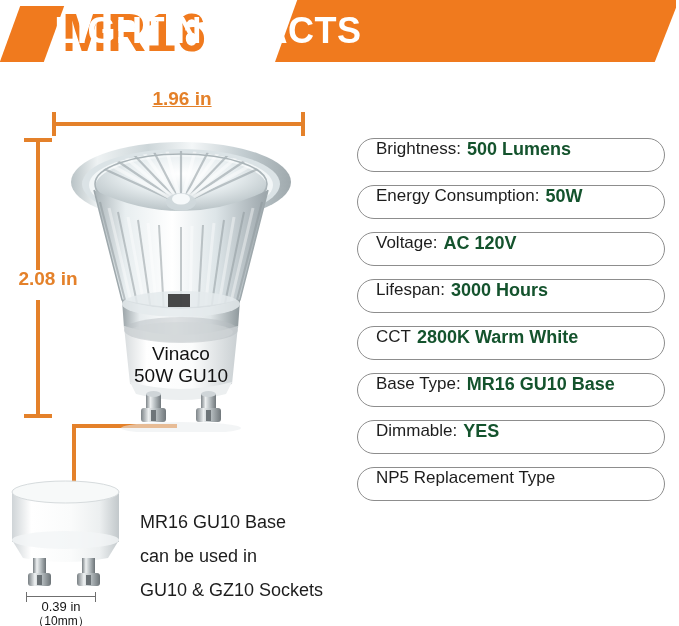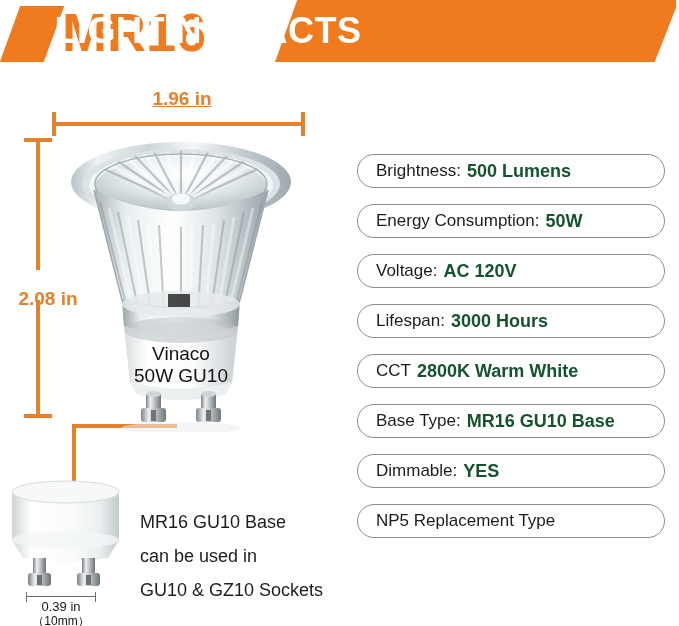--- a/index.html
+++ b/index.html
@@ -45,26 +45,25 @@
     font-size:25px;color:#2b2b2b;letter-spacing:1.2px;
   }
   .pill-list{position:absolute;left:357px;top:138px;width:310px;}
   .pill{
     position:relative;
     height:34px;width:308px;
     border:1.2px solid #8d8d8d;
     border-radius:18px;
     background:#fff;
     margin-bottom:13px;
-    display:flex;align-items:center;
+    display:flex;align-items:flex-start;
     box-sizing:border-box;
     padding-left:18px;
     white-space:nowrap;
     overflow:hidden;
-    margin-top:16px;
   }
   .pill .lbl{font-size:17px;color:#1d1d1d;}
   .pill .val{font-size:18px;color:#14532d;font-weight:bold;margin-left:6px;}
   .pill.single .lbl{font-size:17px;color:#1d1d1d;}
 
   
   .dimline{position:absolute;background:#E4812A;}
 
   
   .h-dim{left:52px;top:122px;width:253px;height:4px;}
@@ -75,21 +74,21 @@
     font-size:19px;font-weight:bold;color:#E4812A;text-decoration:underline;
   }
 
   
   .v-dim-top{left:36px;top:140px;width:4px;height:130px;}
   .v-dim-bot{left:36px;top:300px;width:4px;height:118px;}
   .v-cap-t{left:24px;top:138px;width:28px;height:4px;}
   .v-cap-b{left:24px;top:414px;width:28px;height:4px;}
   .v-label{
     position:absolute;left:2px;top:268px;width:92px;text-align:center;
-    font-size:19px;font-weight:bold;color:#E4812A;margin-top:20px;
+    font-size:19px;font-weight:bold;color:#E4812A;
   }
 
   
   .lead-h{left:72px;top:424px;width:105px;height:3.5px;}
   .lead-v{left:72px;top:424px;width:3.5px;height:64px;}
 
   
   .bulb{position:absolute;left:56px;top:132px;width:250px;height:300px;}
 
   

